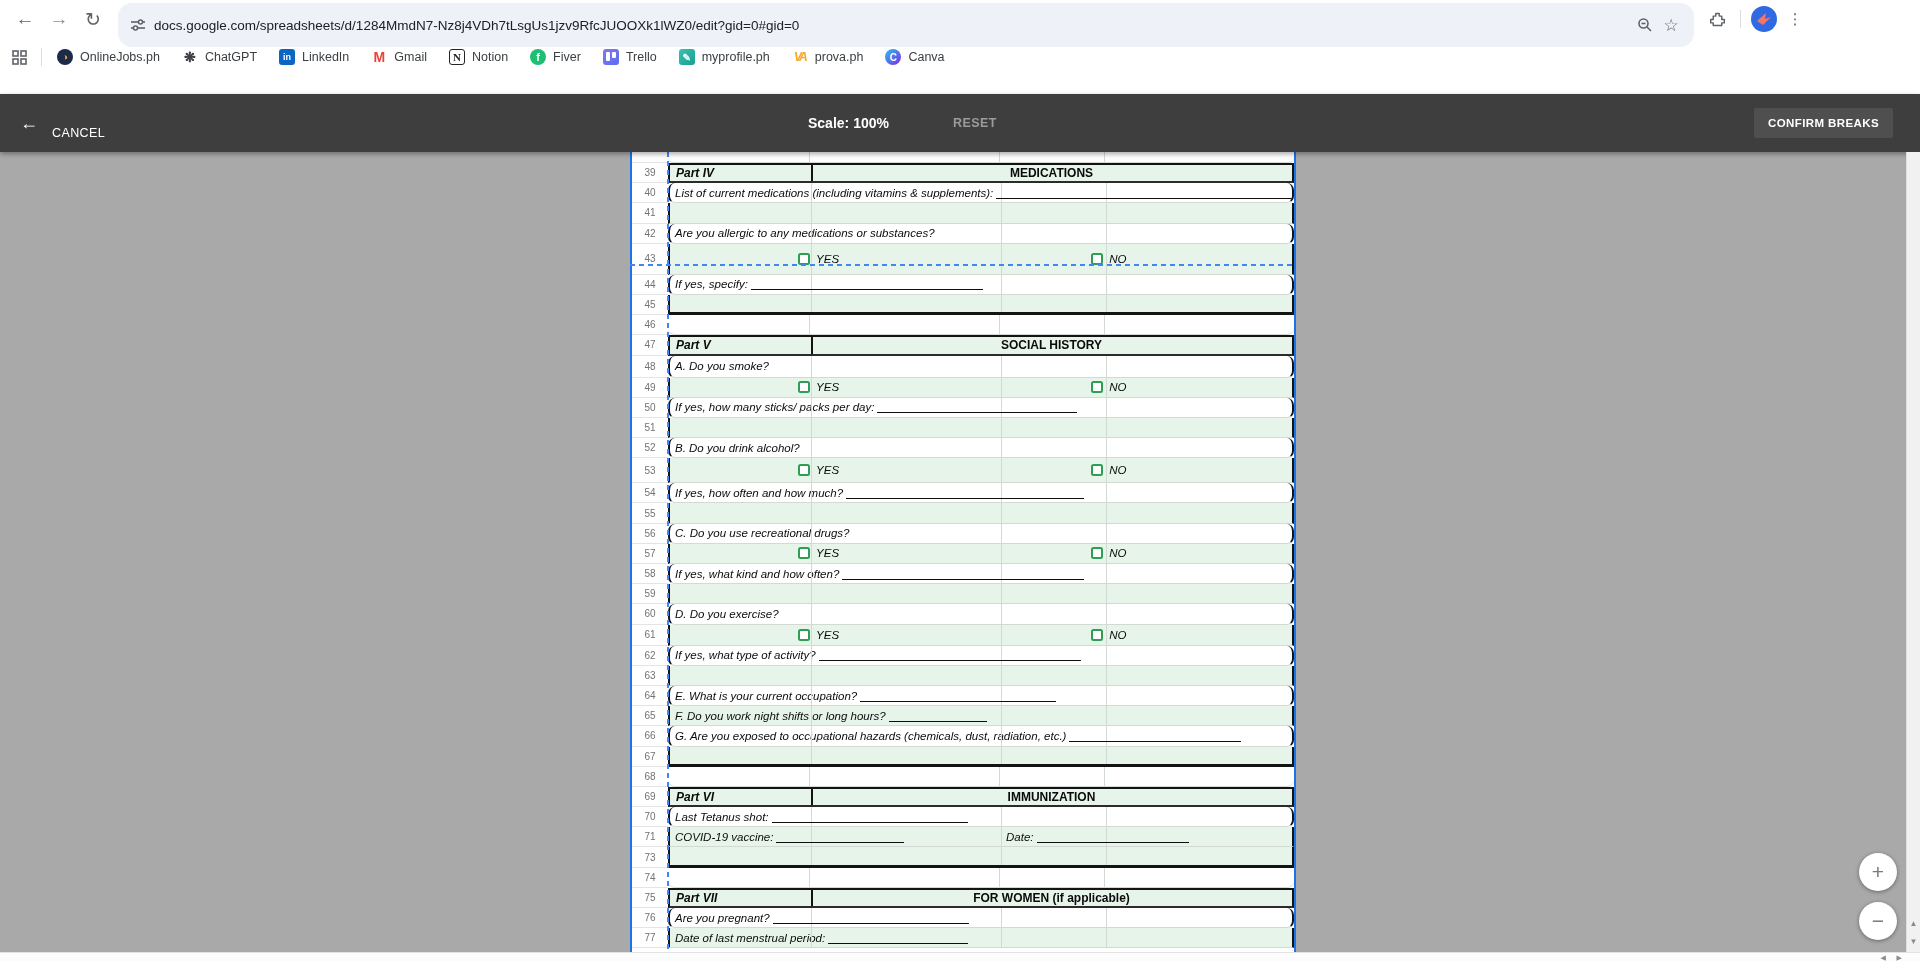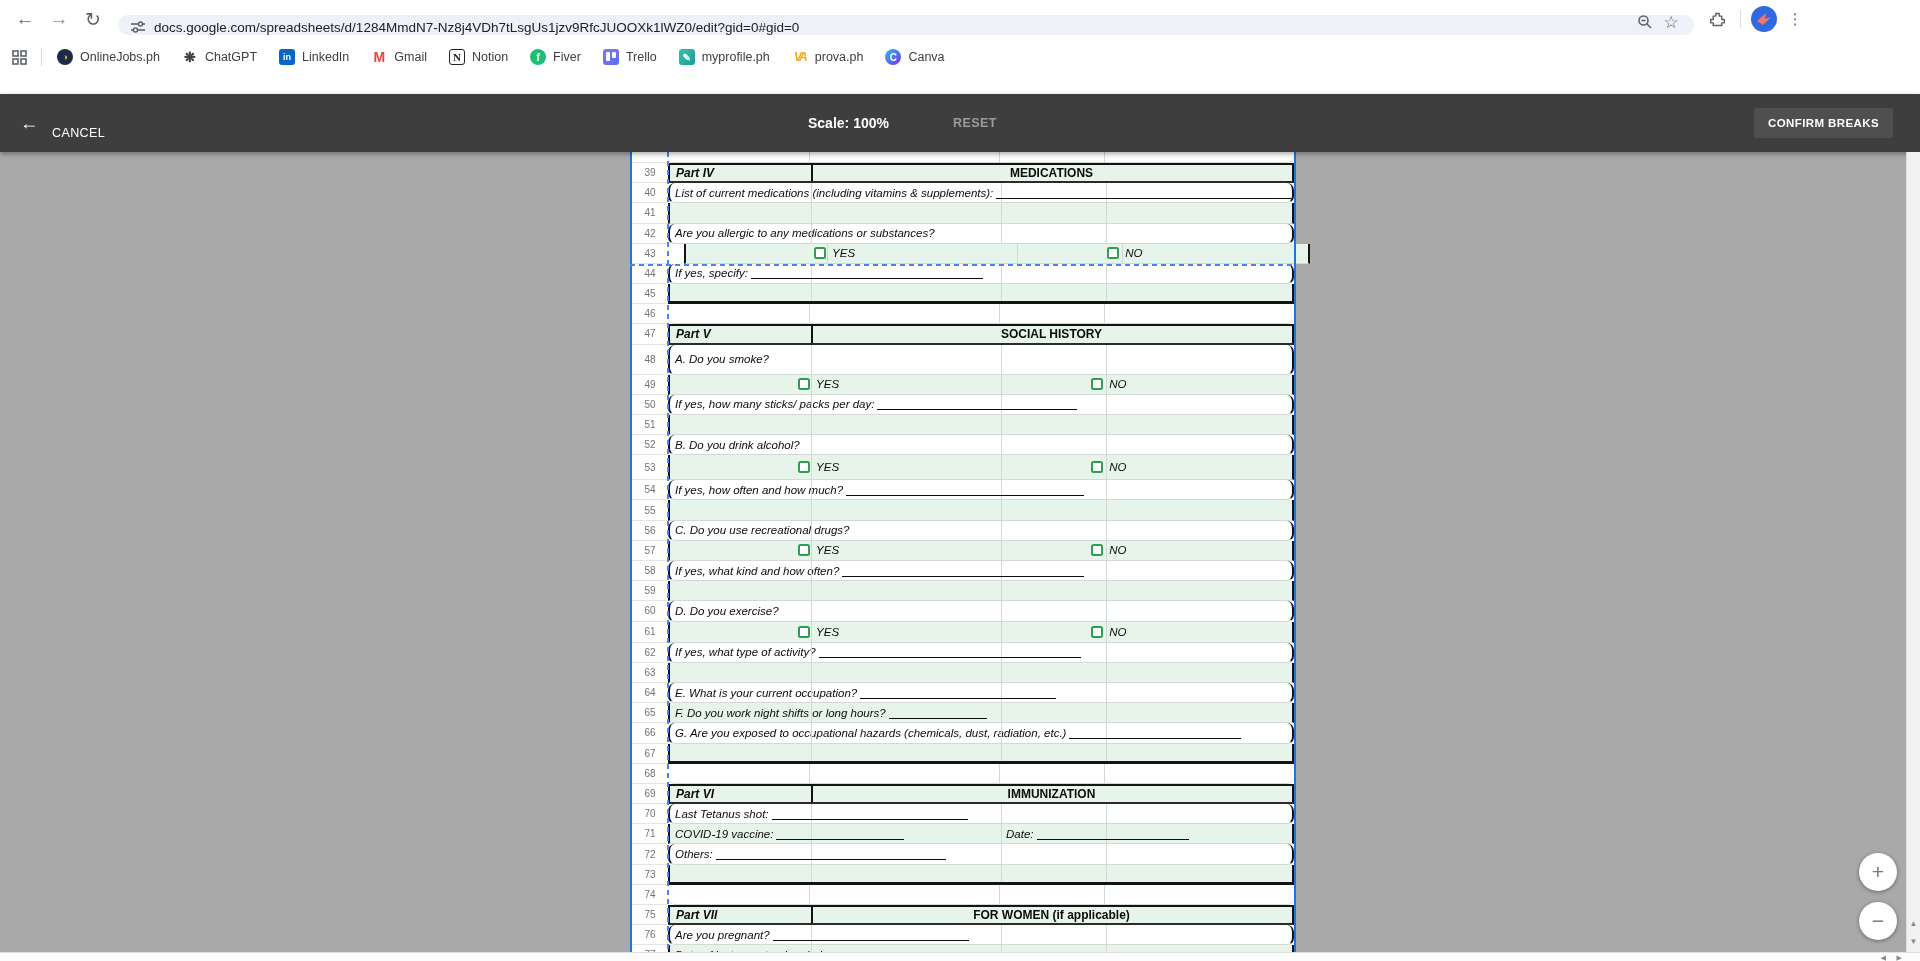--- a/index.html
+++ b/index.html
@@ -4,22 +4,22 @@
 <style>
   * { box-sizing: border-box; margin: 0; padding: 0; }
   html,body { width:1920px; height:961px; overflow:hidden; background:#fff;
               font-family:"Liberation Sans", sans-serif; }
 
   
   .topbar { height:38px; background:#fff; display:flex; align-items:center; padding:0 8px; }
   .navbtn { width:34px; height:34px; display:flex; align-items:center; justify-content:center;
             color:#5f6368; font-size:19px; border-radius:50%; flex:none; }
   .navbtn.fwd { color:#889095; }
-  .omnibox { flex:1; height:20px; margin:12px 10px 0 8px; background:#eef1f8; border-radius:14px;
-             display:flex; align-items:flex-end; padding:0 10px; max-width:1576px; }
+  .omnibox { flex:1; height:44px; margin:12px 10px 0 8px; background:#eef1f8; border-radius:14px;
+             display:flex; align-items:center; padding:0 10px; max-width:1576px; }
   .tune-ic { flex:none; margin:0 8px 0 2px; }
   .url { font-size:13.5px; color:#202124; flex:1; white-space:nowrap; overflow:hidden; }
   .pill-ic { flex:none; width:26px; height:26px; display:flex; align-items:center; justify-content:center;
              color:#5f6368; }
   .star { font-size:17px; }
   .right-ics { display:flex; align-items:center; gap:6px; flex:none; }
   .vsep { width:1px; height:18px; background:#dadce0; margin:0 4px; }
   .avatar { width:26px; height:26px; border-radius:50%; background:#2f6ae3; display:flex;
             align-items:center; justify-content:center; overflow:hidden; }
   .kebab { color:#5f6368; font-size:15px; width:24px; text-align:center; letter-spacing:0; }
@@ -268,21 +268,21 @@
         </div>
         <div class="srow" style="height: 20.2px;">
           <div class="gut">42</div>
           <div class="cells label white sec">
             <div class="gl" style="left: 141px;"></div>
             <div class="gl" style="left: 331px;"></div>
             <div class="gl" style="left: 436px;"></div>
             <div class="txt">Are you allergic to any medications or substances?</div>
           </div>
         </div>
-        <div class="srow" style="height: 20px; gap: 16px;">
+        <div class="srow" style="height: 31px;">
           <div class="gut">43</div>
           <div class="cells yesno green sec">
             <div class="gl" style="left: 141px;"></div>
             <div class="gl" style="left: 331px;"></div>
             <div class="gl" style="left: 436px;"></div>
             <div class="cbcell c1">
               <div class="cb"></div>
             </div>
             <div class="cbcell c2" style="justify-content: flex-start;">
               <div class="txt">YES</div>
@@ -322,21 +322,21 @@
           </div>
         </div>
         <div class="srow" style="height: 20.2px;">
           <div class="gut">47</div>
           <div class="cells header green sec">
             <div class="part">Part V</div>
             <div class="hdiv"></div>
             <div class="htitle">SOCIAL HISTORY</div>
           </div>
         </div>
-        <div class="srow" style="height: 30px; justify-content: flex-end;">
+        <div class="srow" style="height: 22px; justify-content: flex-end;">
           <div class="gut">48</div>
           <div class="cells label white sec">
             <div class="gl" style="left: 141px;"></div>
             <div class="gl" style="left: 331px;"></div>
             <div class="gl" style="left: 436px;"></div>
             <div class="txt">A. Do you smoke?</div>
           </div>
         </div>
         <div class="srow" style="height: 20.2px;">
           <div class="gut">49</div>
@@ -586,30 +586,20 @@
           <div class="cells twofield green sec label">
             <div class="gl" style="left: 141px;"></div>
             <div class="gl" style="left: 331px;"></div>
             <div class="gl" style="left: 436px;"></div>
             <div class="txt">COVID-19 vaccine:</div>
             <div class="ul" style="width: 128px;"></div>
             <div class="f2">
               <div class="txt">Date:</div>
               <div class="ul" style="width: 152px;"></div>
             </div>
-          </div>
-        </div>
-        <div class="srow" style="height: 20.2px;">
-          <div class="gut">72</div>
-          <div class="cells label white sec">
-            <div class="gl" style="left: 141px;"></div>
-            <div class="gl" style="left: 331px;"></div>
-            <div class="gl" style="left: 436px;"></div>
-            <div class="txt">Others:</div>
-            <div class="ul" style="width: 230px;"></div>
           </div>
         </div>
         <div class="srow" style="height: 20.2px;">
           <div class="gut">73</div>
           <div class="cells empty green sec secEnd">
             <div class="gl" style="left: 141px;"></div>
             <div class="gl" style="left: 331px;"></div>
             <div class="gl" style="left: 436px;"></div>
           </div>
         </div>

